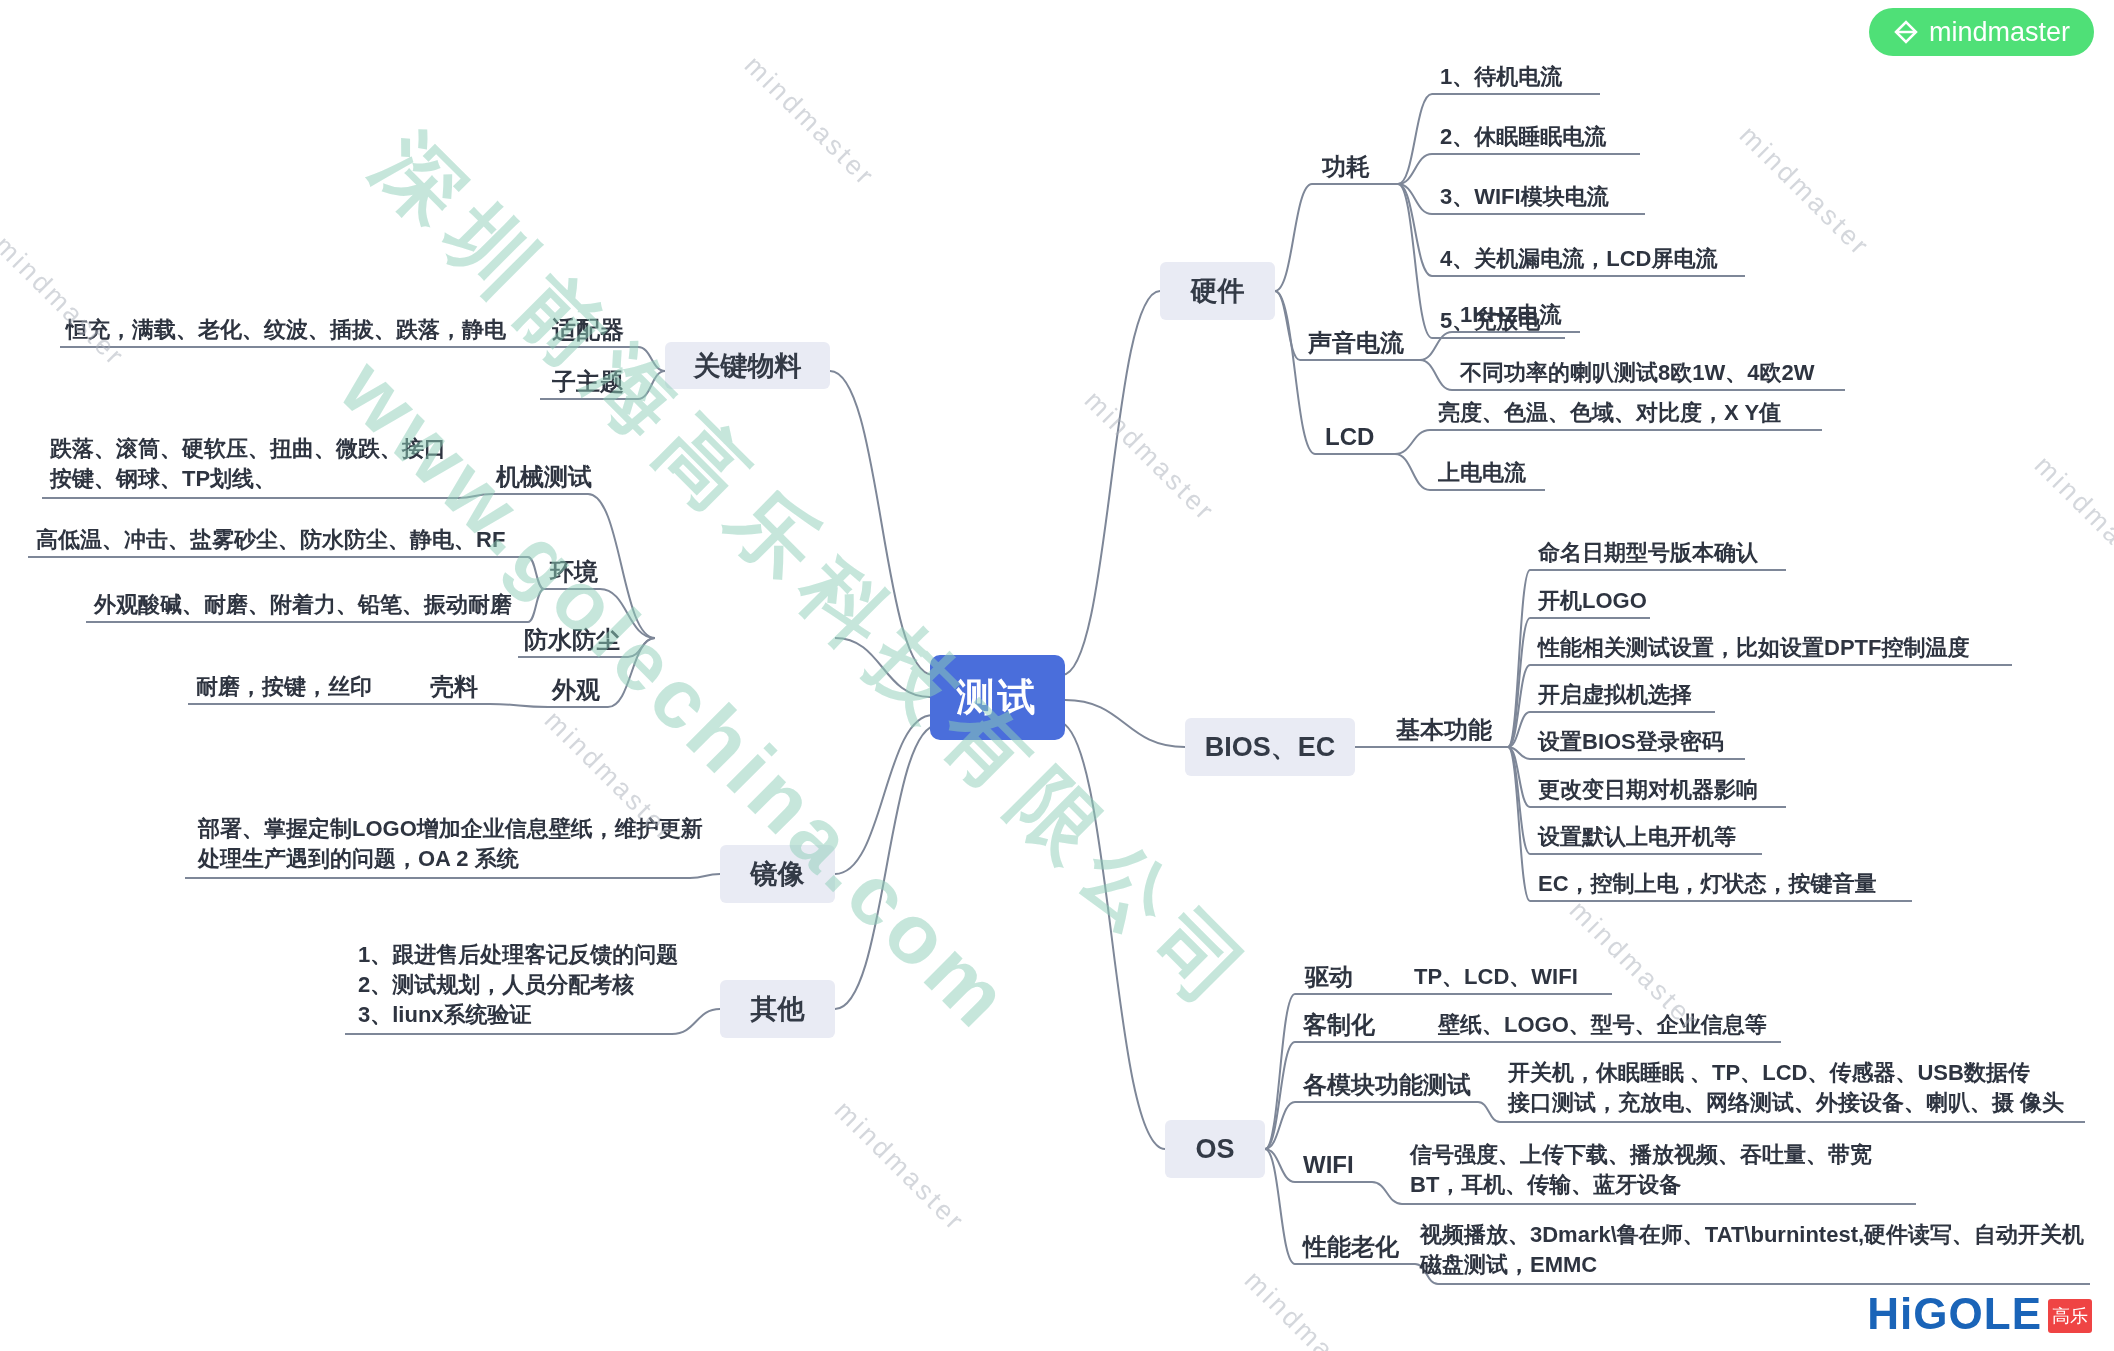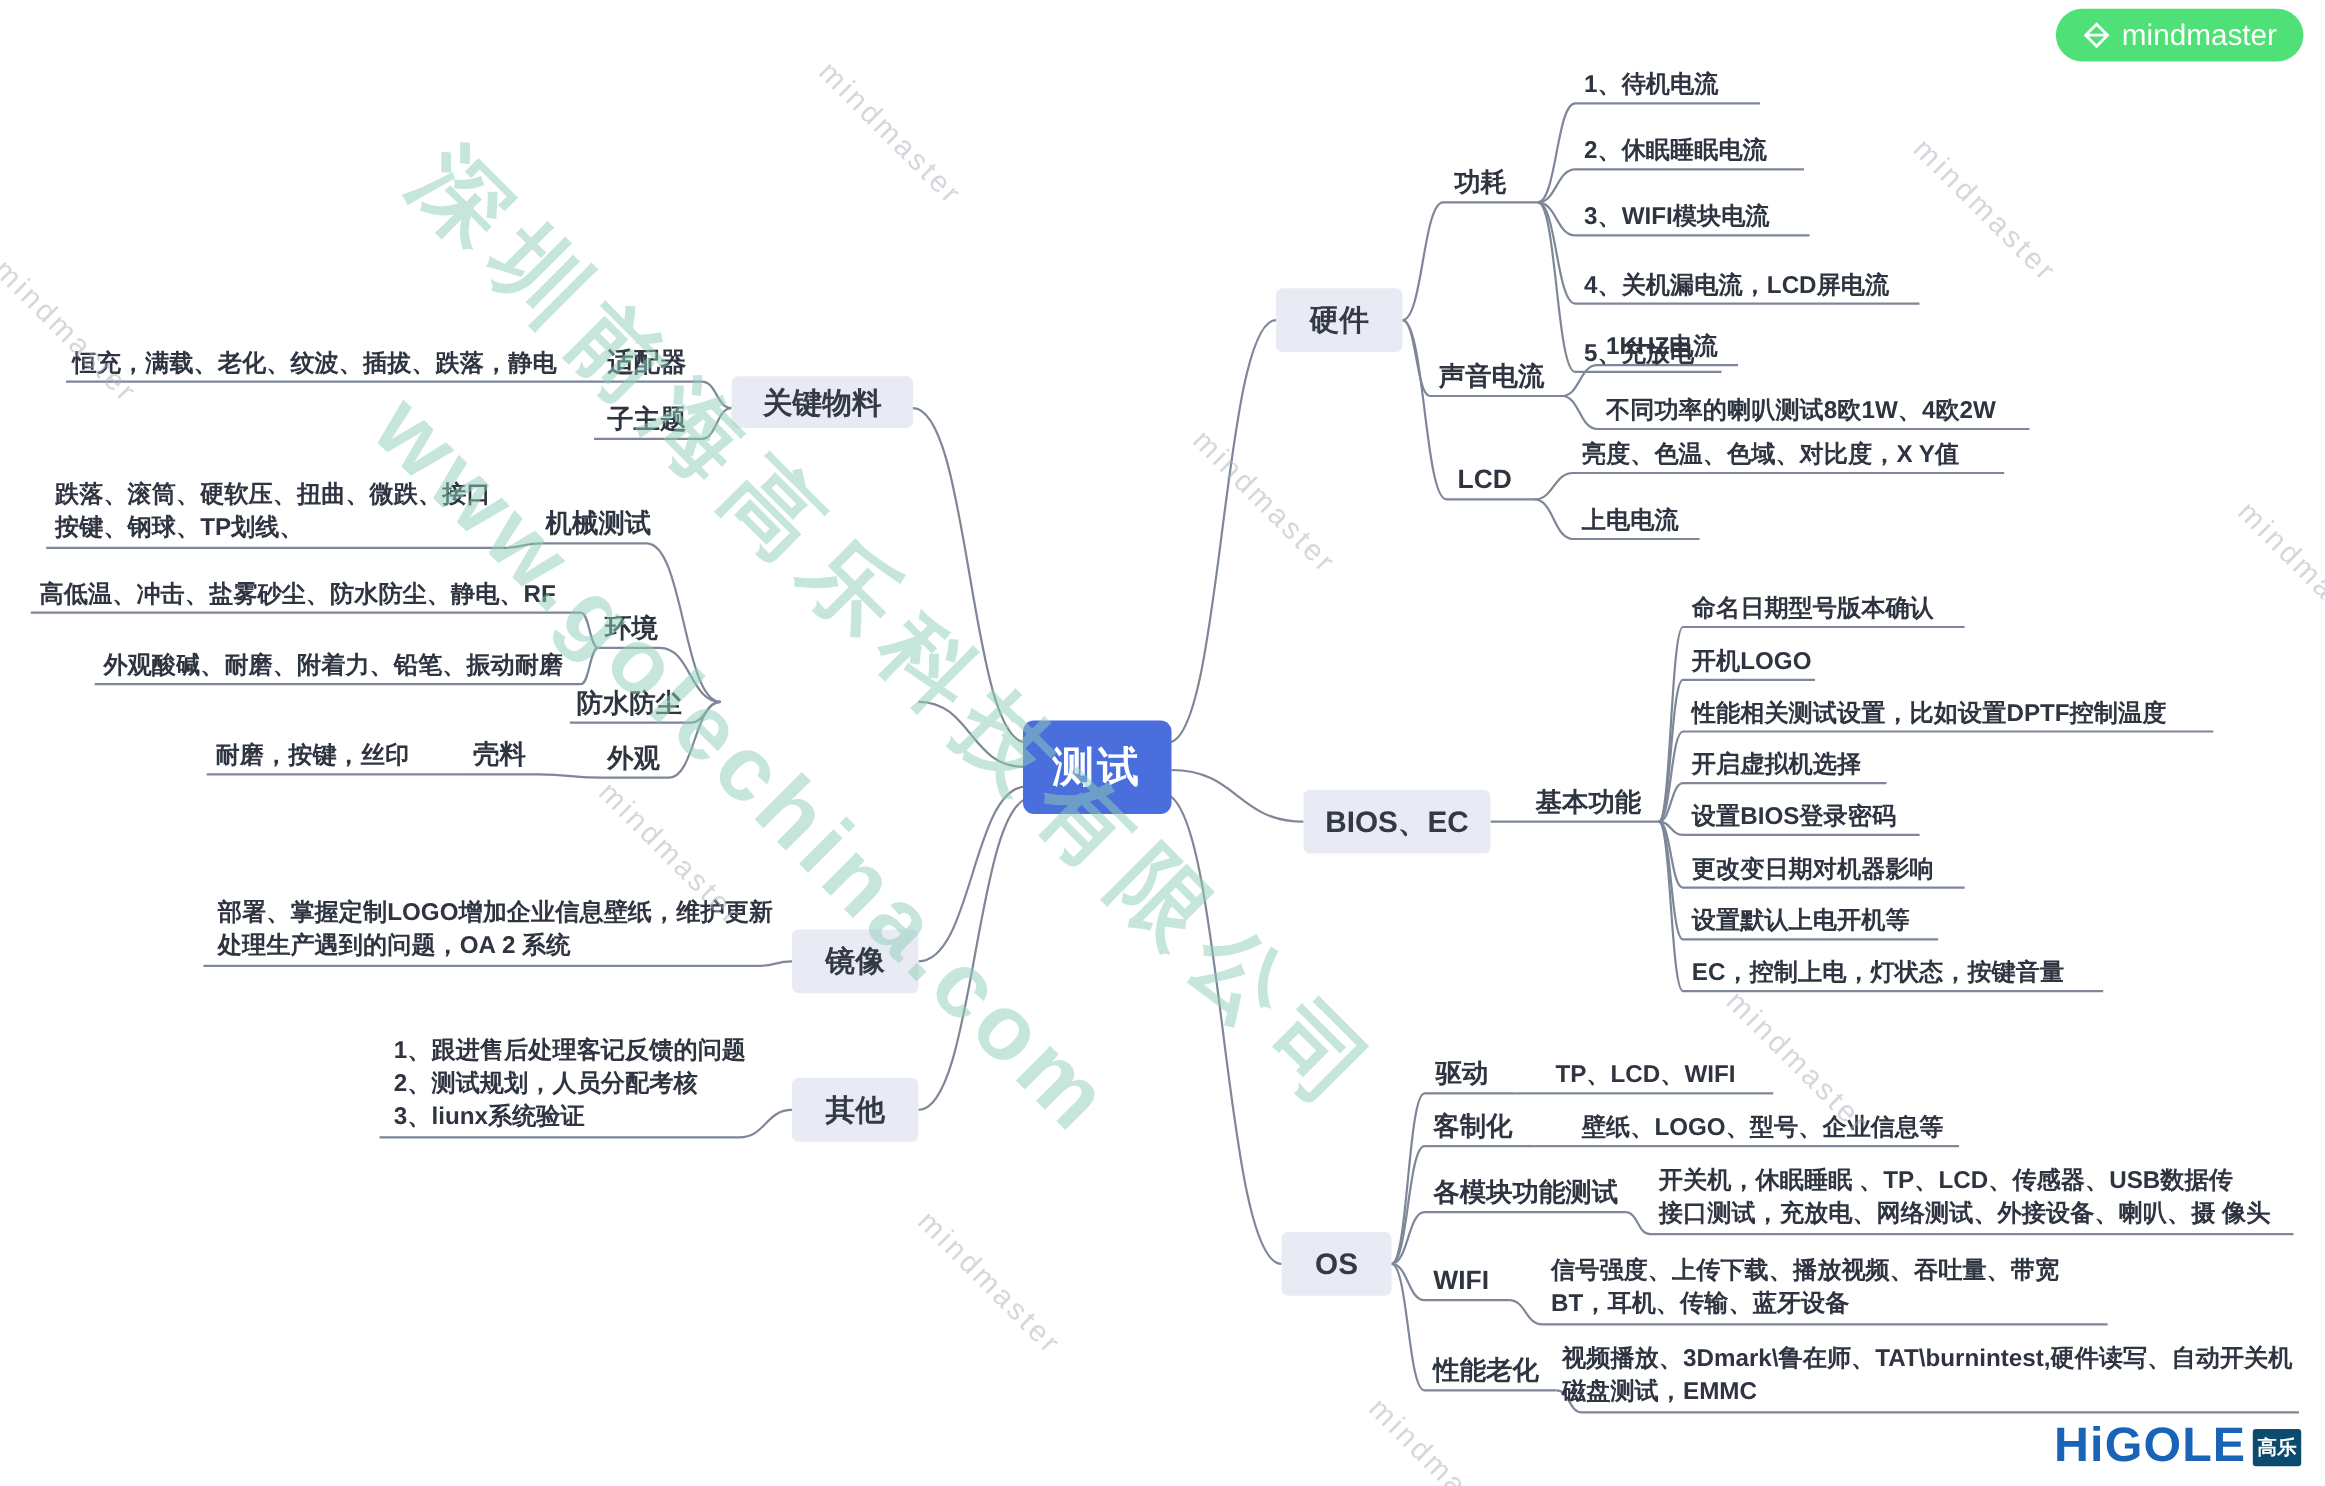--- a/index.html
+++ b/index.html
@@ -43,21 +43,21 @@
     position:absolute; right:20px; top:8px; height:48px; padding:0 24px;
     background:#4fe077; border-radius:26px;
     display:flex; align-items:center; gap:10px;
     color:#fff; font-size:27px; font-weight:500;
   }
   .footer-logo {
     position:absolute; right:22px; bottom:12px;
     display:flex; align-items:flex-end; gap:6px;
   }
   .footer-logo .main { font-size:44px; font-weight:bold; color:#1a64b8; letter-spacing:1px; }
-  .footer-logo .sub  { font-size:18px; font-weight:bold; color:#fff; background:#0c4a6e; padding:2px 4px; border-radius:3px; margin-bottom:6px; }
+  .footer-logo .sub  { font-size:18px; font-weight:normal; color:#fff; background:#ef4444; padding:2px 4px; border-radius:3px; margin-bottom:6px; }
 </style>
 </head>
 <body>
 
 <div id="canvas">
 
   <svg id="connectors" width="2114" height="1351" viewBox="0 0 2114 1351">
       <path d="M 1062 675 C 1111 675, 1111 291, 1160 291"></path>
       <path d="M 1065 700 C 1125 700, 1125 747, 1185 747"></path>
       <path d="M 1058 722 C 1111.5 722, 1111.5 1149, 1165 1149"></path>

